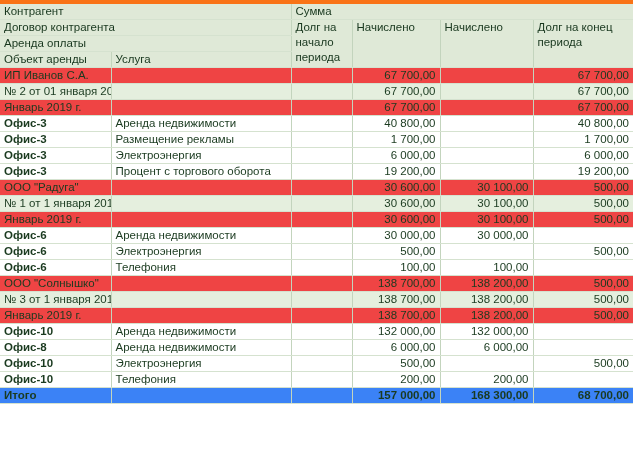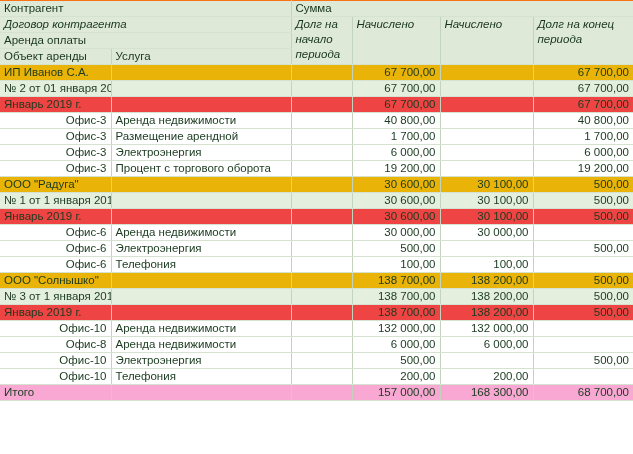--- a/index.html
+++ b/index.html
@@ -33,21 +33,21 @@
     box-sizing: border-box;
     white-space: nowrap;
   }
 
   
   table.grid {
     border-collapse: collapse;
     table-layout: fixed;
     width: 633px;
     font-size: 11.5px;
-    border-top: 1px solid #f97316;
+    border-top: 4px solid #f97316;
     border-bottom: 1px solid #9fb79a;
   }
   table.grid td {
     border-right: 1px solid #c3d4bd;
     border-bottom: 1px solid #d5e2cf;
     padding: 0 4px;
     height: 15.8px;
     line-height: 15px;
     overflow: hidden;
     white-space: nowrap;
@@ -68,46 +68,46 @@
   .hdr td {
     background: #dfe9d7;
     border-right: 1px solid #a9bfa3;
     border-bottom: 1px solid #a9bfa3;
     color: #17361d;
     vertical-align: top;
     line-height: 15px;
     padding-top: 0;
   }
   .hdr-sum td  { height: 16px; }
-  .hdr-r2 td   { height: 15px; font-style: italic; }
+  .hdr-r2 td   { height: 15px; }
   .hdr-r3 td   { height: 15px; }
   .hdr-r4 td   { height: 16px; }
   .hdr td.vtall { vertical-align: top; margin-left: 48px; }
 
   
   .hdr td.wrap {
     white-space: normal;
     word-break: normal;
   }
 
   
-  .lvl1 td { background: #eab308; }
+  .lvl1 td { background: #ef4444; }
   .lvl2 td { background: #e5efde; }
   .lvl3 td { background: #ef4444; }
   .lvl4 td { background: #ffffff; }
 
   .total td {
-    background: #f9a8d4;
-    font-weight: normal;
+    background: #3b82f6;
+    font-weight: bold;
     border-bottom: none;
     border-top: 1px solid #9fb79a;
   }
 
   .num { text-align: right; }
-  .obj-right { text-align: right; padding-right: 6px; }
+  .obj-right { text-align: left; padding-right: 6px; font-weight: bold; }
 
   .ind1 { padding-left: 5px; }
   .ind2 { padding-left: 16px; }
   .ind3 { padding-left: 26px; }
 </style>
 </head>
 <body>
 
 <div id="report">
 
@@ -175,21 +175,21 @@
         <tr class="lvl4">
           <td class="obj-right">Офис-3</td>
           <td>Аренда недвижимости</td>
           <td class="num"></td>
           <td class="num">40 800,00</td>
           <td class="num"></td>
           <td class="num last">40 800,00</td>
         </tr>
         <tr class="lvl4">
           <td class="obj-right">Офис-3</td>
-          <td>Размещение  арендной</td>
+          <td>Размещение  рекламы</td>
           <td class="num"></td>
           <td class="num">1 700,00</td>
           <td class="num"></td>
           <td class="num last">1 700,00</td>
         </tr>
         <tr class="lvl4">
           <td class="obj-right">Офис-3</td>
           <td>Электроэнергия</td>
           <td class="num"></td>
           <td class="num">6 000,00</td>

